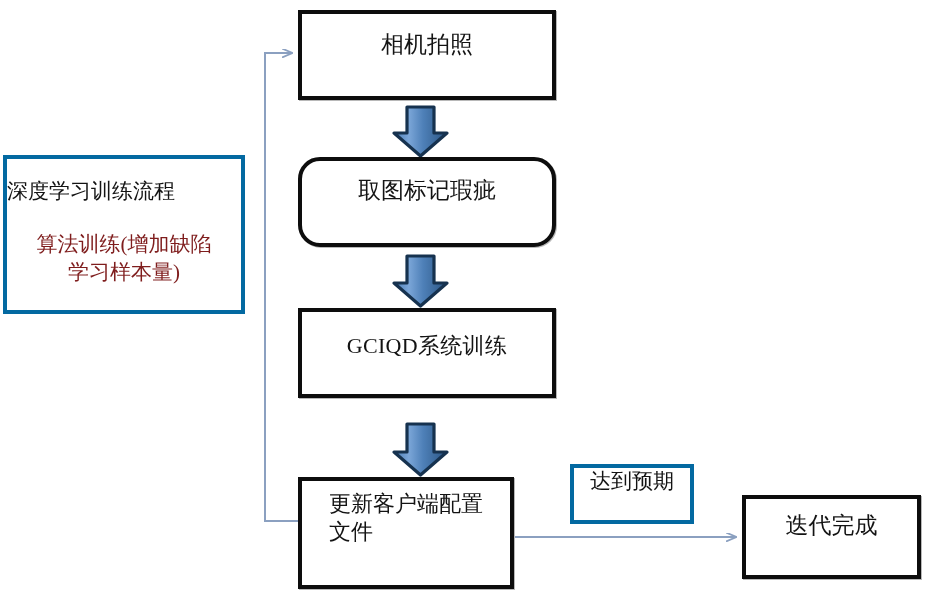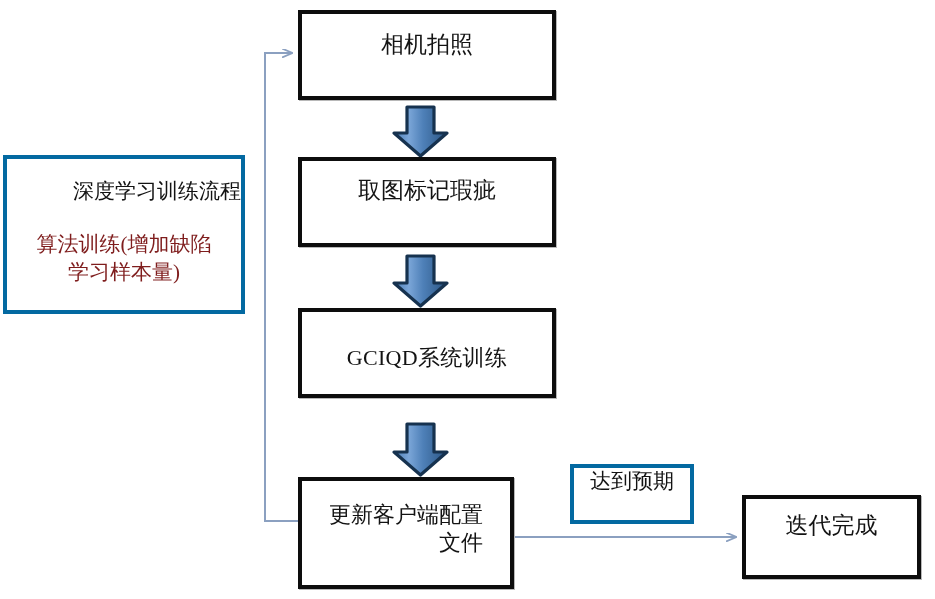--- a/index.html
+++ b/index.html
@@ -37,39 +37,39 @@
     box-shadow: 1px 1px 0 0 #b8b8b8;
   }
 
   
   .node.thin {
     border: 4px solid #0369a1;
   }
 
   .node .label {
     display: block;
-    text-align: right;
+    text-align: left;
     color: #131313;
     line-height: 1.28;
     white-space: pre-line;
   }
 
   
   #node-camera      { left: 298px; top: 10px;  width: 258px; height: 90px;  }
-  #node-mark        { left: 298px; top: 157px; width: 258px; height: 90px;  }
+  #node-mark        { left: 298px; top: 157px; width: 258px; height: 90px; border-radius: 22px;  }
   #node-train       { left: 298px; top: 308px; width: 258px; height: 90px;  }
   #node-update      { left: 298px; top: 477px; width: 216px; height: 112px; }
   #node-done        { left: 742px; top: 495px; width: 179px; height: 84px;  }
   #node-process     { left: 3px;   top: 155px; width: 242px; height: 159px; }
   #node-expect      { left: 570px; top: 464px; width: 124px; height: 60px;  }
 
   #node-camera  .label { padding-top: 16px; font-size: 23px; }
   #node-mark    .label { padding-top: 15px; font-size: 23px; }
-  #node-train   .label { padding-top: 32px; font-size: 22px; letter-spacing: .3px; }
-  #node-update  .label { padding-top: 20px; font-size: 22px; }
+  #node-train   .label { padding-top: 20px; font-size: 22px; letter-spacing: .3px; }
+  #node-update  .label { padding-top: 9px; font-size: 22px; }
   #node-done    .label { padding-top: 12px; font-size: 23px; }
   #node-expect  .label { font-size: 21px; }
 
   #node-process .label {
     padding-top: 17px;
     font-size: 21px;
     line-height: 1.5;
   }
   #node-process .label-sub {
     display: block;

